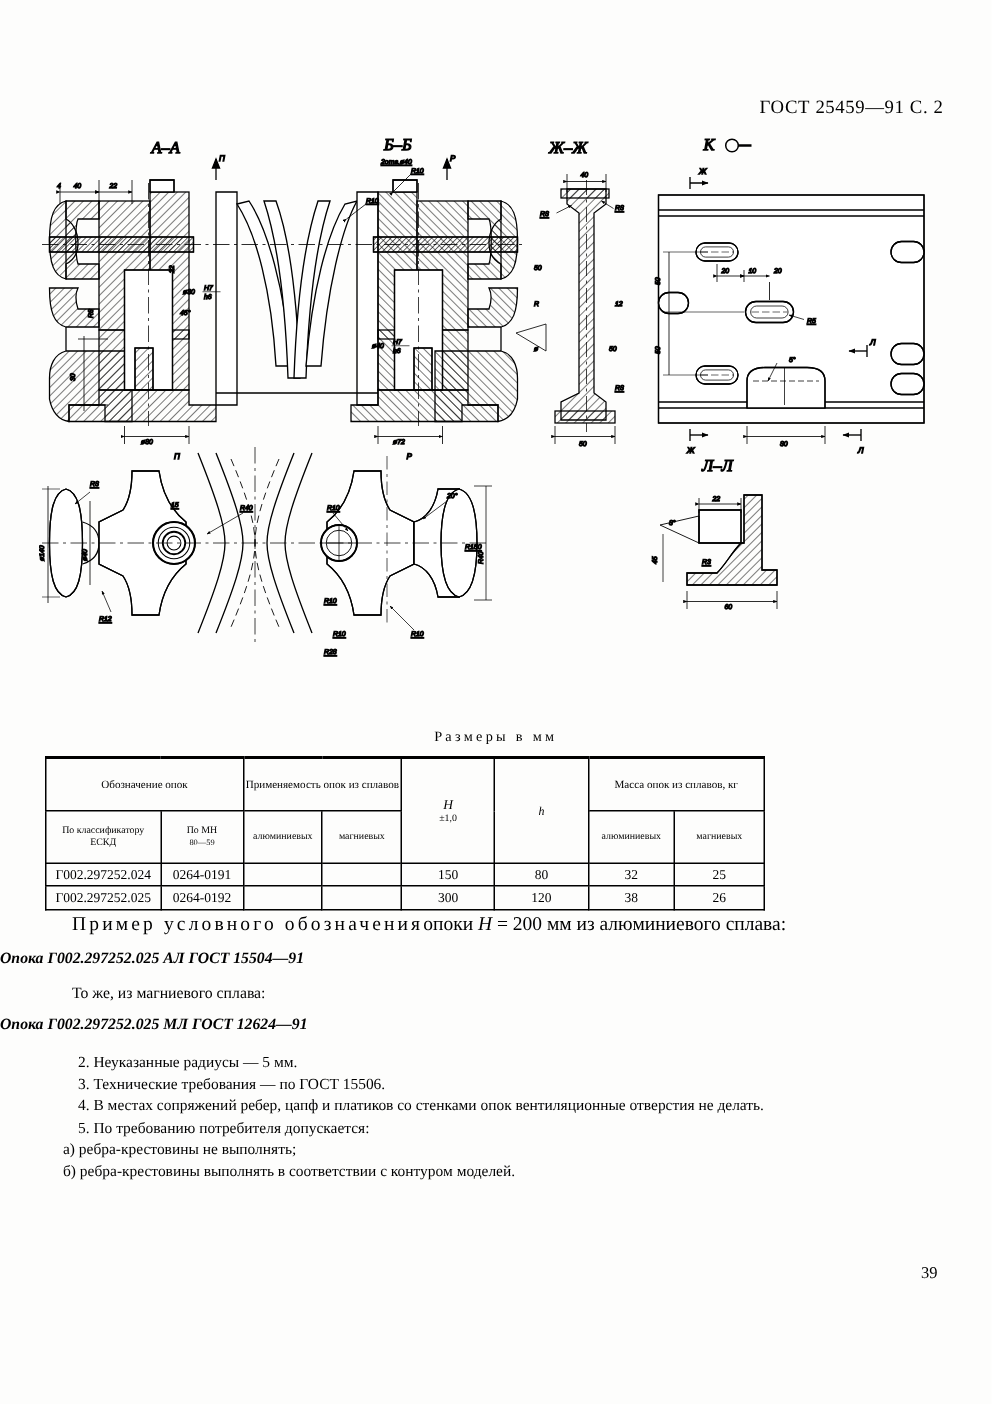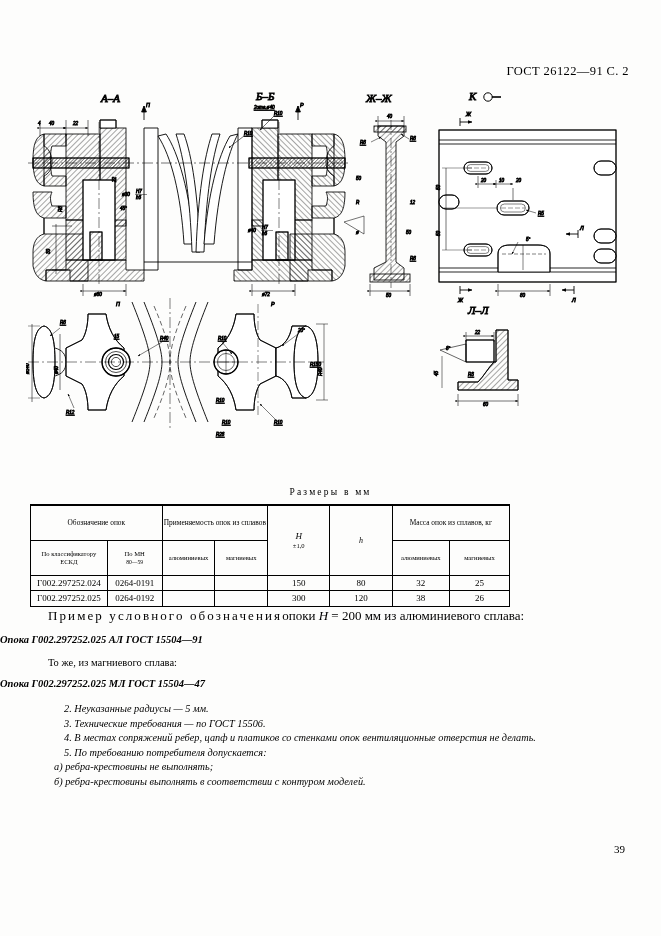--- a/index.html
+++ b/index.html
@@ -117,42 +117,41 @@
   .desig.one { top: 634px; }
   .desig.two { top: 678px; }
   .same-as {
     position: absolute;
     left: 48px;
     top: 657px;
     font-size: 10.5px;
   }
   .notes {
     position: absolute;
-    left: 42px;
+    left: 30px;
     top: 702px;
     width: 604px;
     font-size: 10.3px;
     line-height: 1.42;
-    font-style: italic;
   }
   .notes p { margin: 0; text-indent: 22px; }
   .notes p.sub { text-indent: 12px; }
   .page-num {
     position: absolute;
     right: 36px;
     top: 843px;
     font-size: 11px;
   }
 </style>
 </head>
 <body>
 
 <div class="page">
 
-  <div class="doc-header">ГОСТ 26122—91 С. 2</div>
+  <div class="doc-header">ГОСТ 25459—91 С. 2</div>
 
   <div class="drawing">
     <svg width="610" height="375" viewBox="0 0 610 375" xmlns="http://www.w3.org/2000/svg">
       <defs>
         <pattern id="hatchR" width="4" height="4" patternTransform="rotate(45)" patternUnits="userSpaceOnUse">
           <line x1="0" y1="0" x2="0" y2="4" stroke="#000" stroke-width="0.7"></line>
         </pattern>
         <pattern id="hatchL" width="4" height="4" patternTransform="rotate(-45)" patternUnits="userSpaceOnUse">
           <line x1="0" y1="0" x2="0" y2="4" stroke="#000" stroke-width="0.7"></line>
         </pattern>
@@ -601,21 +600,21 @@
   </table>
 
   <div class="example-lead">
     <span class="spaced">Пример  условного  обозначения</span><span>опоки </span><span class="ital">H</span><span> = 200 мм из алюминиевого сплава:</span>
   </div>
 
   <div class="desig one">Опока Г002.297252.025 АЛ ГОСТ 15504—91</div>
 
   <div class="same-as">То же, из магниевого сплава:</div>
 
-  <div class="desig two">Опока Г002.297252.025 МЛ ГОСТ 15504—47</div>
+  <div class="desig two">Опока Г002.297252.025 МЛ ГОСТ 12624—91</div>
 
   <div class="notes">
     <p>2. Неуказанные радиусы — 5 мм.</p>
     <p>3. Технические требования — по ГОСТ 15506.</p>
     <p>4. В местах сопряжений  ребер, цапф и  платиков  со стенками опок вентиляционные отверстия не делать.</p>
     <p>5. По требованию  потребителя  допускается:</p>
     <p class="sub">а) ребра-крестовины не выполнять;</p>
     <p class="sub">б)  ребра-крестовины выполнять в   соответствии  с контуром моделей.</p>
   </div>
 

